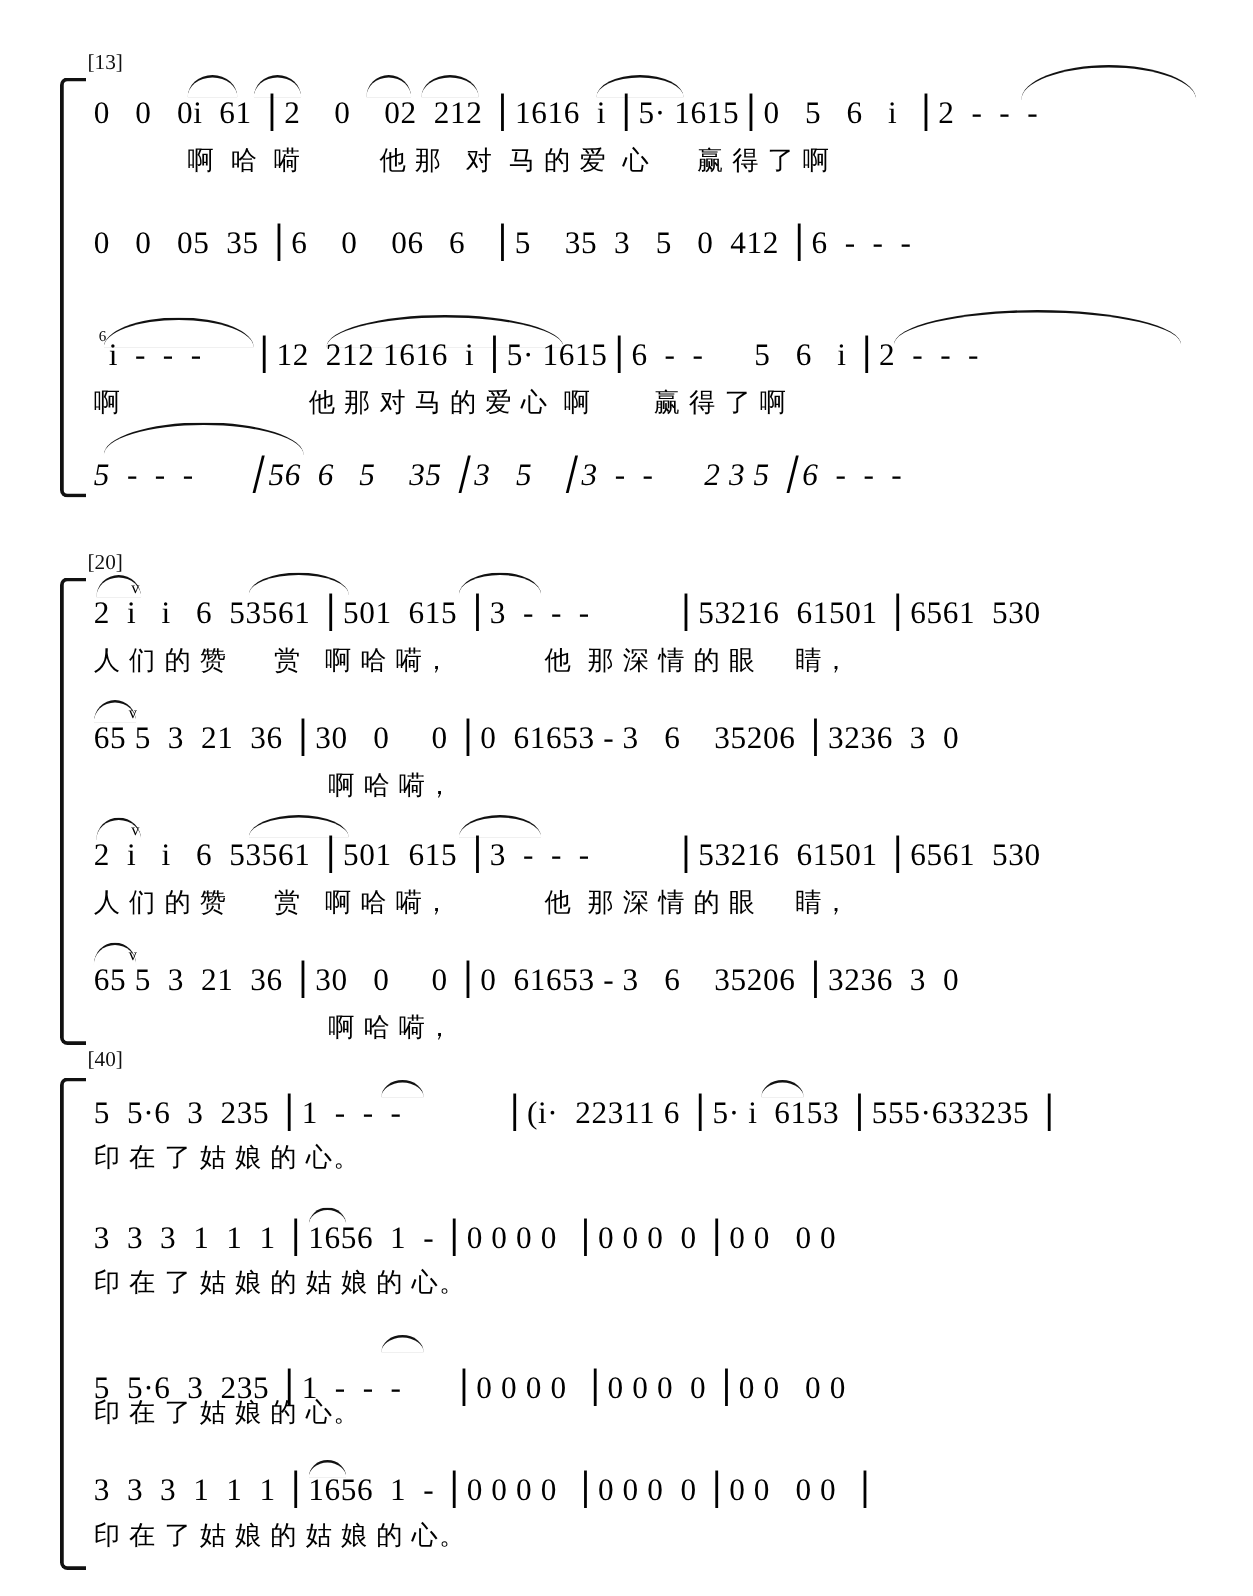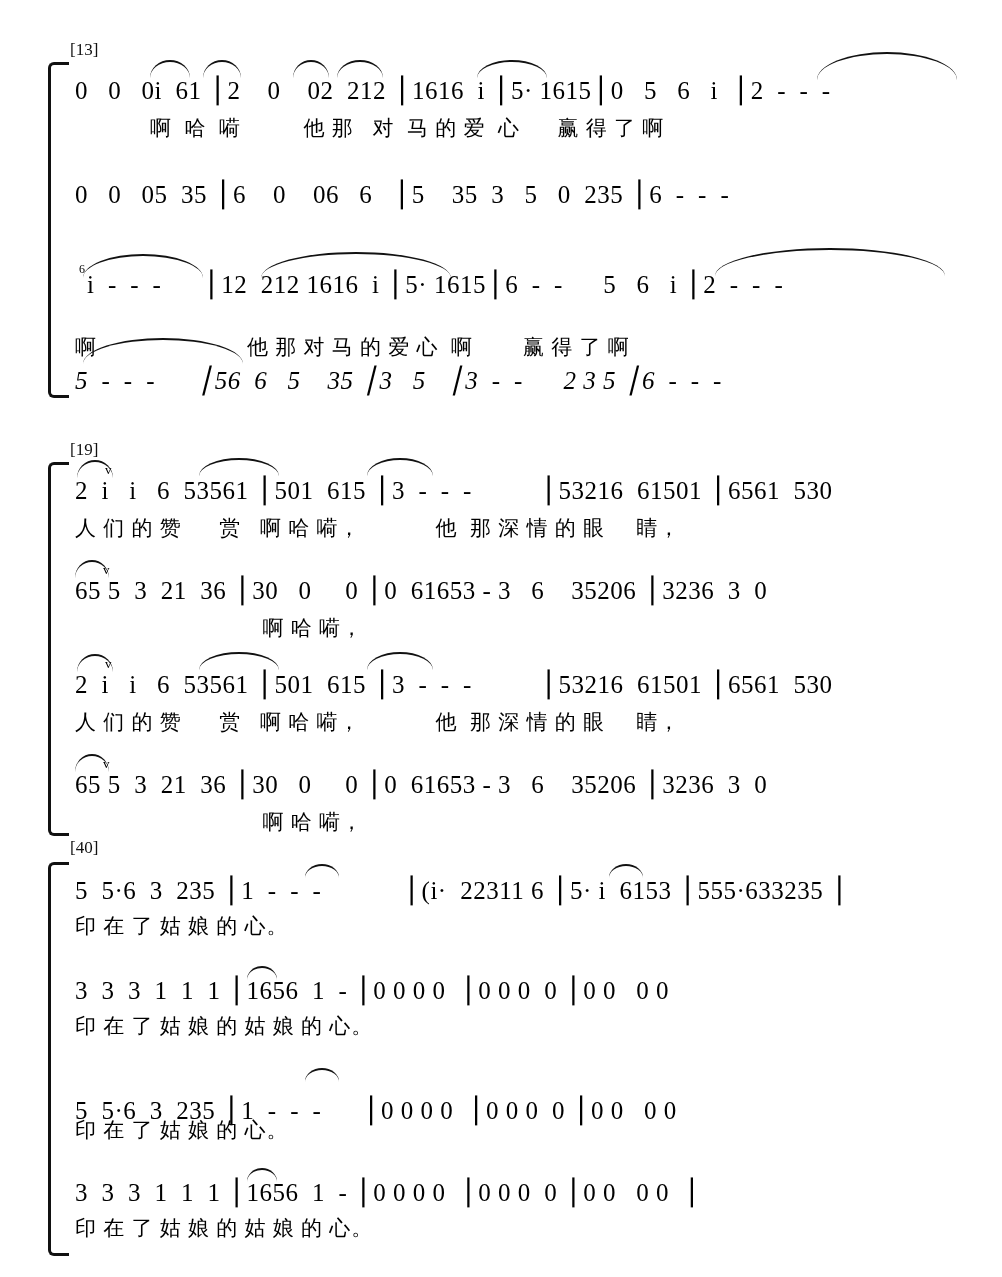--- a/index.html
+++ b/index.html
@@ -96,40 +96,40 @@
       <div class="slur" style="left:128px; top:-6px; width:38px;"></div>
       <div class="slur" style="left:218px; top:-6px; width:36px;"></div>
       <div class="slur" style="left:262px; top:-6px; width:46px;"></div>
       <div class="slur" style="left:402px; top:-6px; width:70px;"></div>
       <div class="slur" style="left:742px; top:-14px; width:140px; height:26px;"></div>
       <div class="notes" style="position:absolute; left:0; top:12px;">0   0   0i  61 ⎪2    0    02  212 ⎪1616  i ⎪5· 1615⎪0   5   6   i  ⎪2  -  -  -</div>
       <div class="lyrics" style="position:absolute; left:0; top:52px;font-family:Liberation Serif, serif;">            啊  哈  嗬          他 那   对  马 的 爱  心      赢 得 了 啊</div>
     </div>
 
     <div class="abs" style="left:75px; top:130px; width:900px;">
-      <div class="notes" style="position:absolute; left:0; top:12px;">0   0   05  35 ⎪6    0    06   6   ⎪5    35  3   5   0  235 ⎪6  -  -  -</div>
+      <div class="notes" style="position:absolute; left:0; top:12px;">0   0   05  35 ⎪6    0    06   6   ⎪5    35  3   5   0  412 ⎪6  -  -  -</div>
     </div>
 
     <div class="abs" style="left:75px; top:218px; width:900px;">
       <div class="tiny-num" style="left:4px; top:4px;">6</div>
       <div class="slur" style="left:8px; top:-4px; width:120px; height:22px;"></div>
       <div class="slur" style="left:186px; top:-6px; width:190px; height:24px;"></div>
       <div class="slur" style="left:640px; top:-10px; width:230px; height:26px;"></div>
       <div class="notes" style="position:absolute; left:12px; top:14px;">i  -  -  -      ⎪12  212 1616  i ⎪5· 1615⎪6  -  -      5   6   i ⎪2  -  -  -</div>
-      <div class="lyrics" style="position:absolute; left:0; top:54px;margin-top:25px;">啊                        他 那 对 马 的 爱 心  啊        赢 得 了 啊</div>
+      <div class="lyrics" style="position:absolute; left:0; top:54px;">啊                        他 那 对 马 的 爱 心  啊        赢 得 了 啊</div>
     </div>
 
     <div class="abs" style="left:75px; top:316px; width:900px;">
       <div class="slur" style="left:8px; top:-18px; width:160px; height:24px;"></div>
       <div class="notes" style="position:absolute; left:0; top:12px;font-style:italic;">5  -  -  -      ⎪56  6   5    35 ⎪3   5   ⎪3  -  -      2 3 5 ⎪6  -  -  -</div>
     </div>
   </div>
 
   <div class="system abs" style="left:0; top:440px; width:1002px; height:390px;">
-    <div class="measure-no" style="left:70px; top:0px;">[19]</div>
+    <div class="measure-no" style="left:70px; top:0px;">[20]</div>
     <div class="brace" style="left:48px; top:22px; height:368px;"></div>
 
     <div class="abs" style="left:75px; top:24px; width:900px;">
       <div class="slur" style="left:2px; top:-4px; width:36px;"></div>
       <div class="slur" style="left:124px; top:-6px; width:80px;"></div>
       <div class="slur" style="left:292px; top:-6px; width:66px;"></div>
       <div class="vmark" style="left:30px; top:-2px;">v</div>
       <div class="notes" style="position:absolute; left:0; top:14px;">2  i   i   6  53561 ⎪501  615 ⎪3  -  -  -          ⎪53216  61501 ⎪6561  530</div>
       <div class="lyrics" style="position:absolute; left:0; top:54px;">人 们 的 赞      赏   啊 哈 嗬，            他  那 深 情 的 眼     睛，</div>
     </div>

